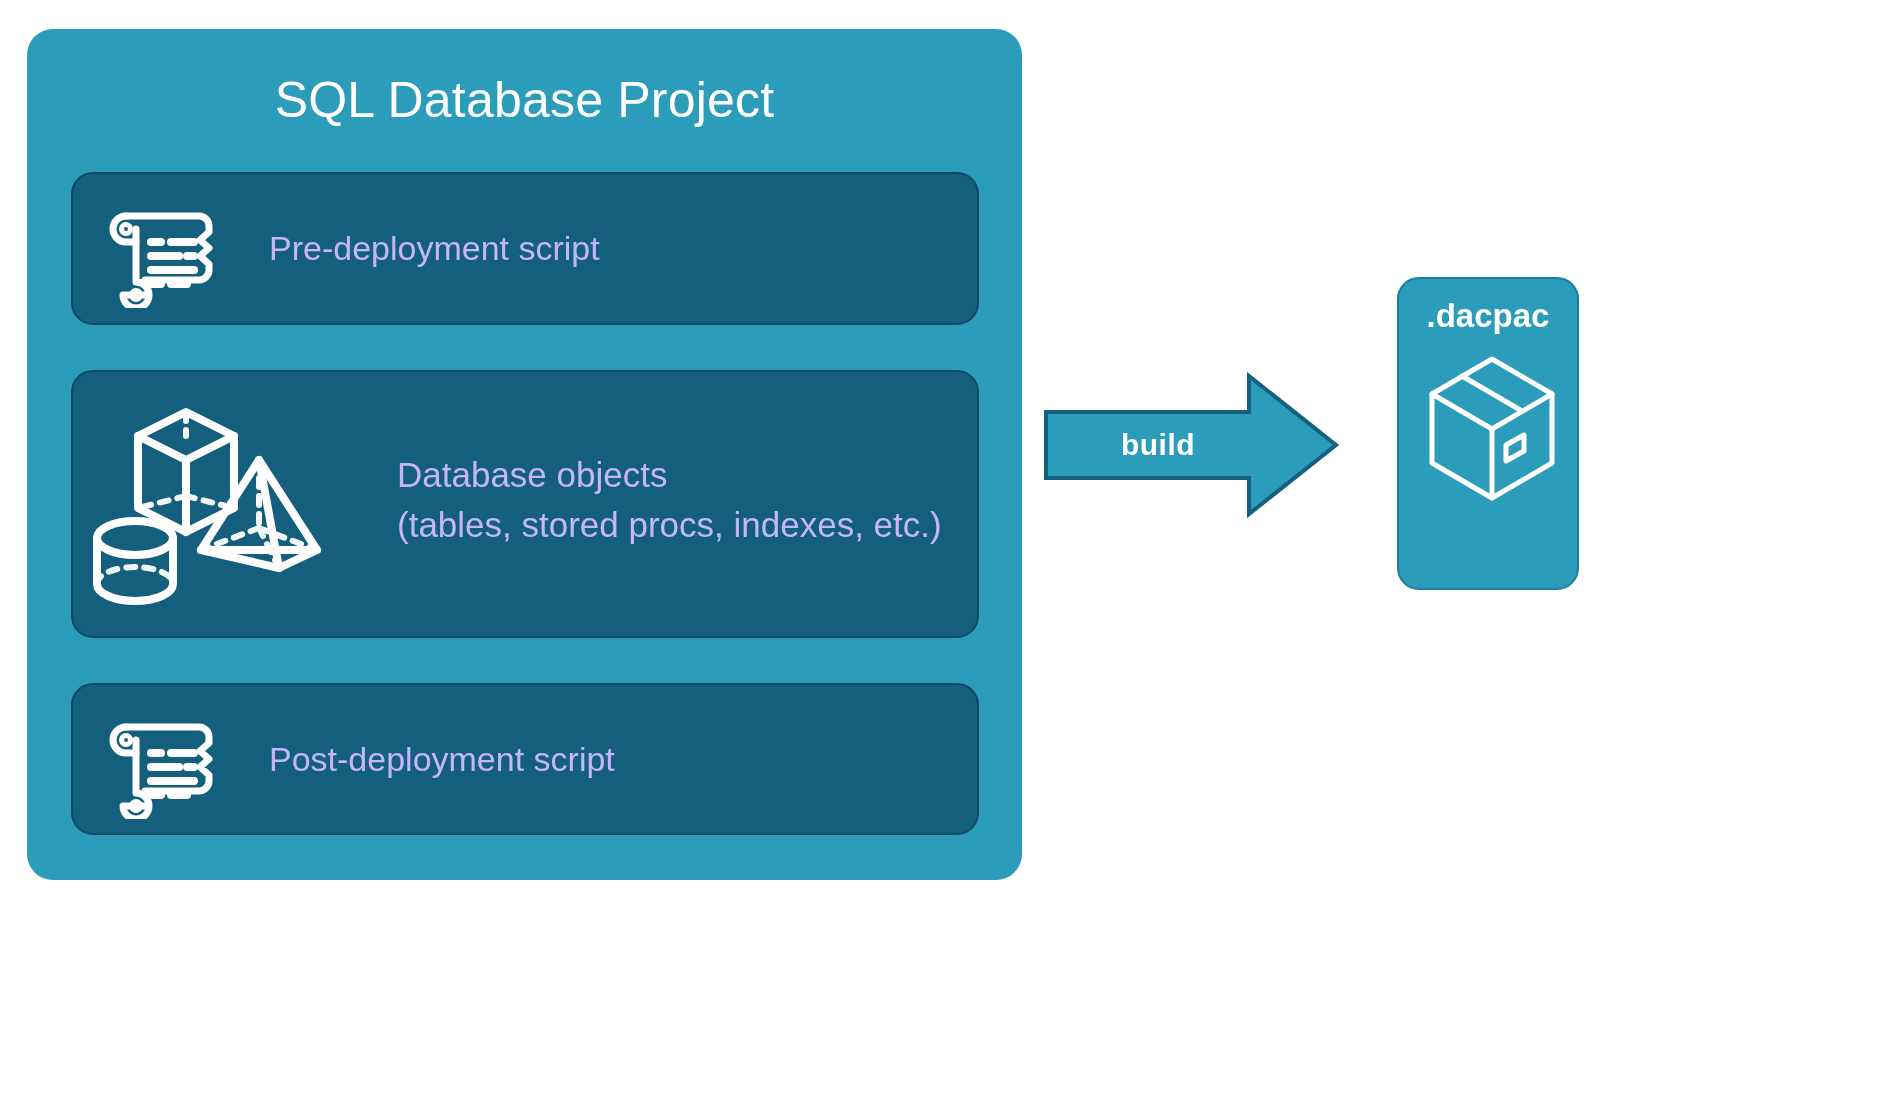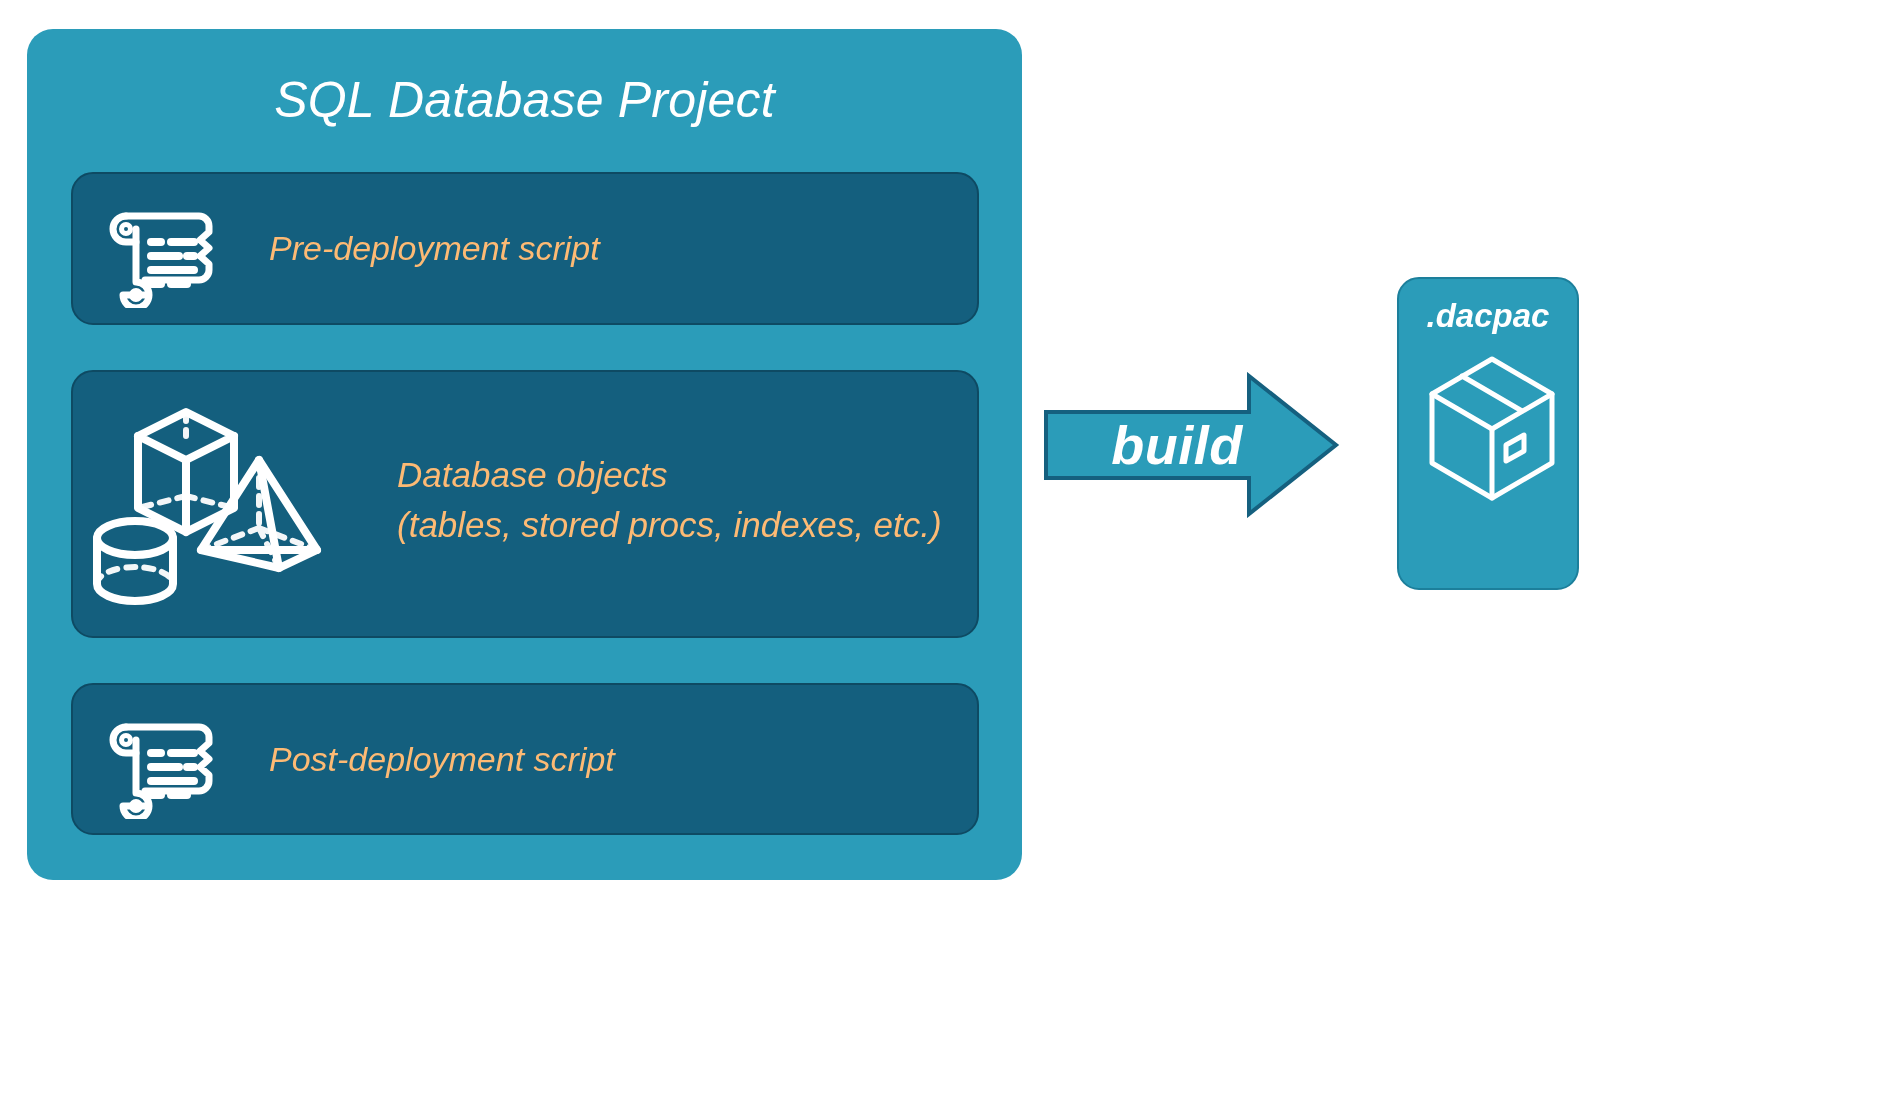--- a/index.html
+++ b/index.html
@@ -4,21 +4,21 @@
 <title>SQL Database Project build diagram</title>
 <style>
   html,body{margin:0;padding:0;}
   body{
     width:1900px;height:1100px;
     background:#ffffff;
     font-family:"Liberation Sans", sans-serif;
     overflow:hidden;
     position:relative;
   }
-  .stage{position:absolute;left:0;top:0;width:1900px;height:1100px;font-style:italic;}
+  .stage{position:absolute;left:0;top:0;width:1900px;height:1100px;}
 
   
   .project-card{
     position:absolute;
     left:27px;top:29px;
     width:995px;height:851px;
     background:#2b9cb9;
     border-radius:26px;
     box-sizing:border-box;
   }
@@ -43,21 +43,21 @@
     border:2px solid #0e4a63;
     border-radius:22px;
     box-sizing:border-box;
   }
   #section-pre  {top:143px;height:153px;}
   #section-obj  {top:341px;height:268px;}
   #section-post {top:654px;height:152px;}
 
   .section-label{
     position:absolute;
-    color:#fdba74;
+    color:#c4b5fd;
     font-size:34px;
     font-weight:400;
     line-height:1.42;
     white-space:pre;
   }
   #section-pre  .section-label{left:196px;top:50px;}
   #section-post .section-label{left:196px;top:50px;}
   #section-obj  .section-label{left:285px;top:78px;font-size:35px;margin-left:39px;}
 
   .icon-wrap{position:absolute;}
@@ -70,25 +70,24 @@
     position:absolute;
     left:1044px;top:372px;
     width:296px;height:146px;
   }
   .build-label{
     position:absolute;
     left:1044px;top:372px;
     width:228px;height:146px;
     display:flex;align-items:center;justify-content:center;
     color:#ffffff;
-    font-size:54px;
+    font-size:30px;
     font-weight:bold;
     letter-spacing:.5px;
     pointer-events:none;
-    margin-left:19px;
   }
 
   
   .dacpac-card{
     position:absolute;
     left:1397px;top:277px;
     width:182px;height:313px;
     background:#2b9cb9;
     border:2px solid #1c7f9b;
     border-radius:22px;

